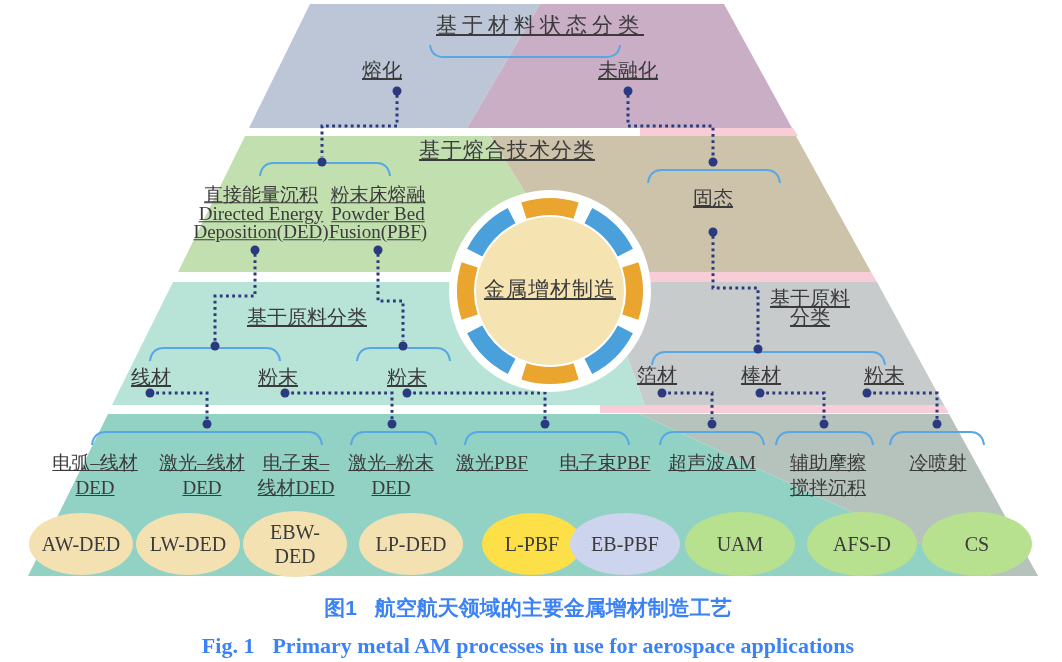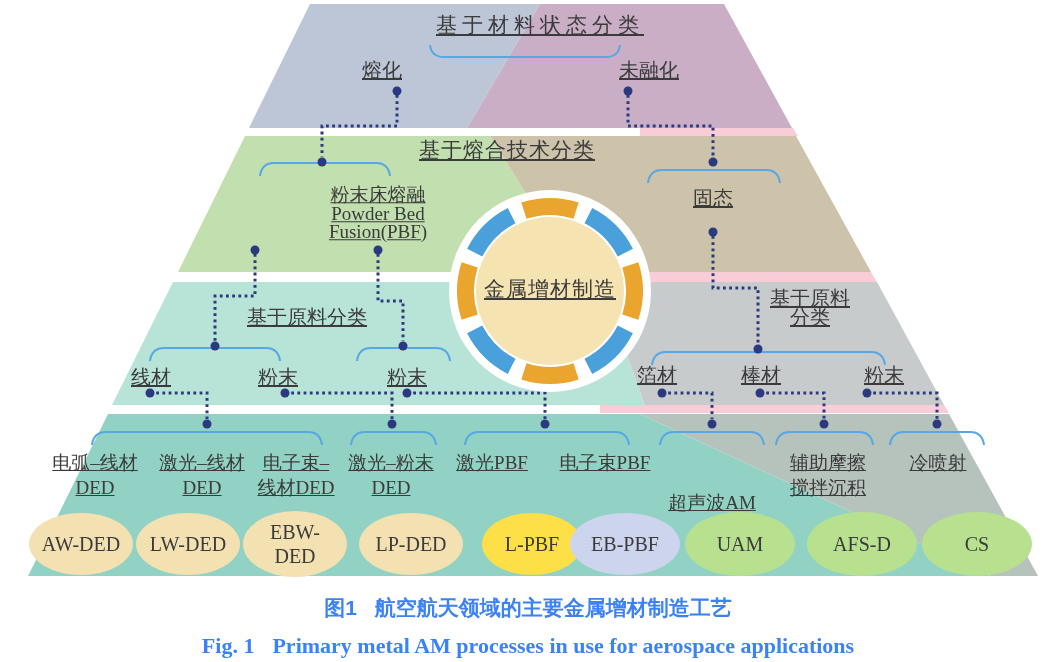--- a/index.html
+++ b/index.html
@@ -108,23 +108,28 @@
       <path d="M578.7,379.4 A93,93 0 0 1 521.3,379.4 L526.5,363.3 A76,76 0 0 0 573.5,363.3 Z" fill="#e9a52e"></path>
       <path d="M507.8,373.9 A93,93 0 0 1 467.1,333.2 L482.3,325.5 A76,76 0 0 0 515.5,358.7 Z" fill="#4aa0da"></path>
       <path d="M461.6,319.7 A93,93 0 0 1 461.6,262.3 L477.7,267.5 A76,76 0 0 0 477.7,314.5 Z" fill="#e9a52e"></path>
       <path d="M467.1,248.8 A93,93 0 0 1 507.8,208.1 L515.5,223.3 A76,76 0 0 0 482.3,256.5 Z" fill="#4aa0da"></path>
       <circle cx="550" cy="291" r="74" fill="#f5e3b2"></circle>
     </g>
   </svg>
 
   <div class="lbl t1" style="left:540px;top:25px;">基于材料状态分类</div>
   <div class="lbl" style="left:382px;top:70px;">熔化</div>
-  <div class="lbl" style="left:628px;top:70px;margin-left:21px;">未融化</div>
+  <div class="lbl" style="left:628px;top:70px;">未融化</div>
 
   <div class="lbl t2" style="left:507px;top:150px;">基于熔合技术分类</div>
+  <div class="lbl block3" style="left:261px;top:214px;">
+    <div>直接能量沉积</div>
+    <div>Directed Energy</div>
+    <div>Deposition(DED)</div>
+  </div>
   <div class="lbl block3" style="left:378px;top:214px;">
     <div>粉末床熔融</div>
     <div>Powder Bed</div>
     <div>Fusion(PBF)</div>
   </div>
   <div class="lbl" style="left:713px;top:198px;">固态</div>
 
   <div class="lbl" style="left:307px;top:317px;">基于原料分类</div>
   <div class="lbl" style="left:151px;top:377px;">线材</div>
   <div class="lbl" style="left:278px;top:377px;">粉末</div>
@@ -149,21 +154,21 @@
   <div class="lbl two" style="left:296px;top:475px;">
     <div>电子束–</div>
       <div>线材DED</div>
   </div>
   <div class="lbl two" style="left:391px;top:475px;">
     <div>激光–粉末</div>
       <div>DED</div>
   </div>
   <div class="lbl one" style="left:492px;top:463px;">激光PBF</div>
   <div class="lbl one" style="left:605px;top:463px;">电子束PBF</div>
-  <div class="lbl one" style="left:712px;top:463px;margin-top:40px;">超声波AM</div>
+  <div class="lbl one" style="left:712px;top:463px;">超声波AM</div>
   <div class="lbl two" style="left:828px;top:475px;">
     <div>辅助摩擦</div>
       <div>搅拌沉积</div>
   </div>
   <div class="lbl one" style="left:938px;top:463px;">冷喷射</div>
 
   <div class="oval" style="left:81px;top:544px;width:104px;height:62px;background:#f3e1b2;">AW-DED</div>
   <div class="oval" style="left:188px;top:544px;width:104px;height:62px;background:#f3e1b2;">LW-DED</div>
   <div class="oval" style="left:295px;top:544px;width:104px;height:66px;background:#f3e1b2;line-height:24px;">
     <div>

